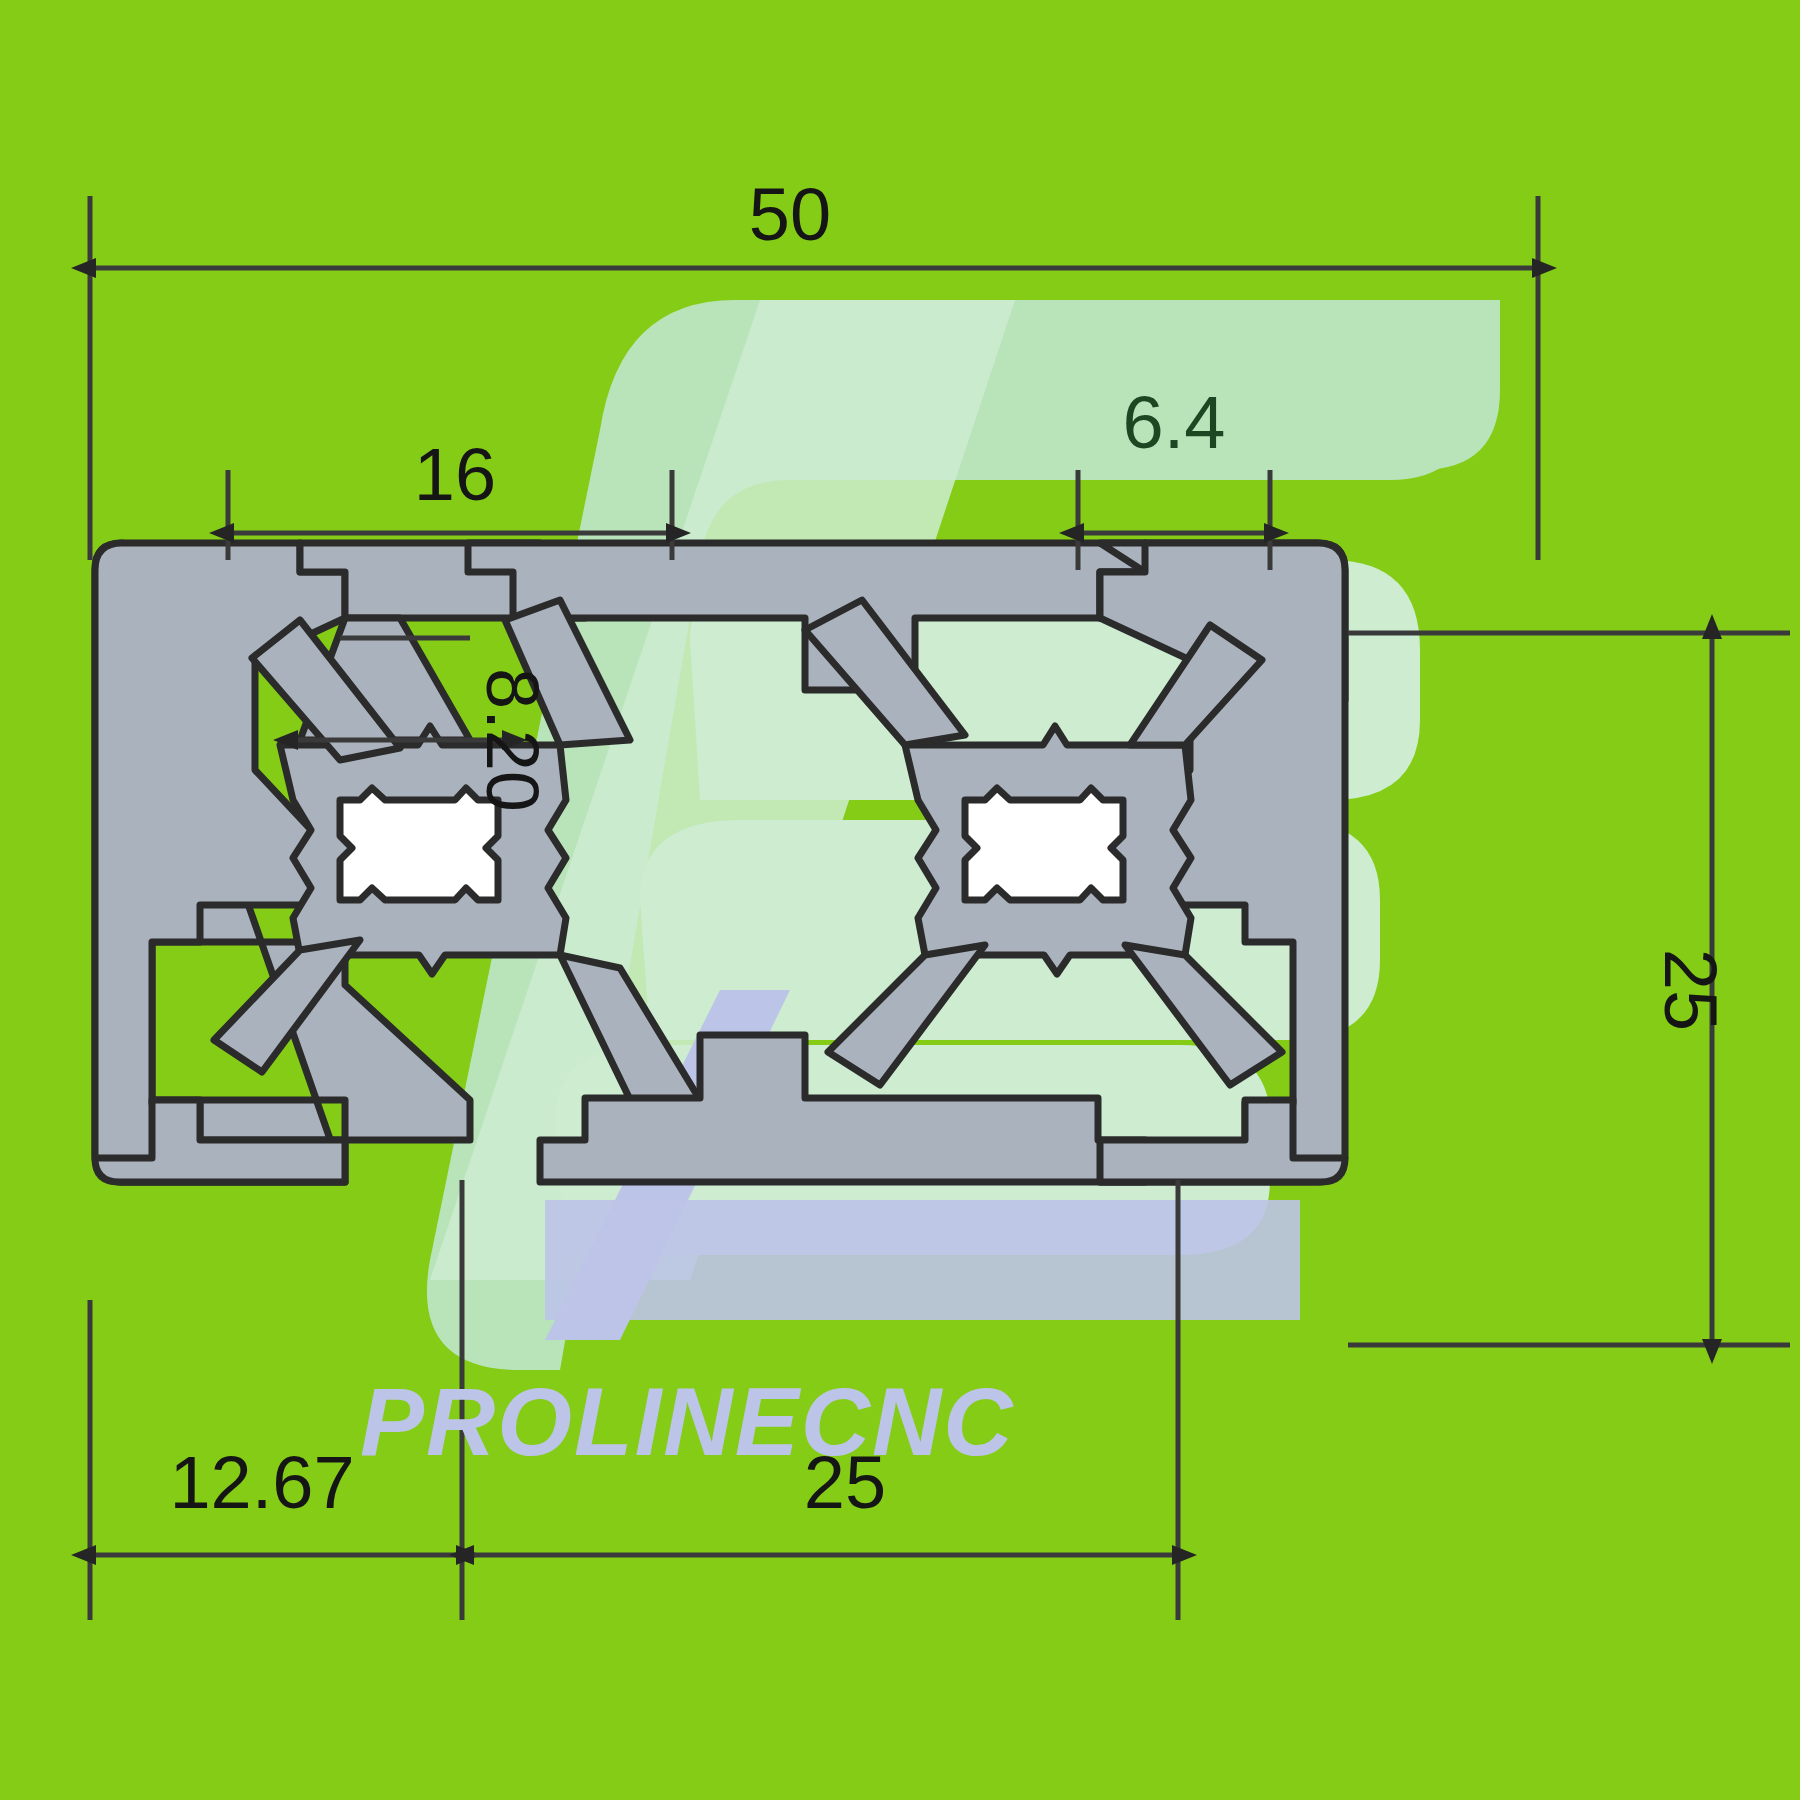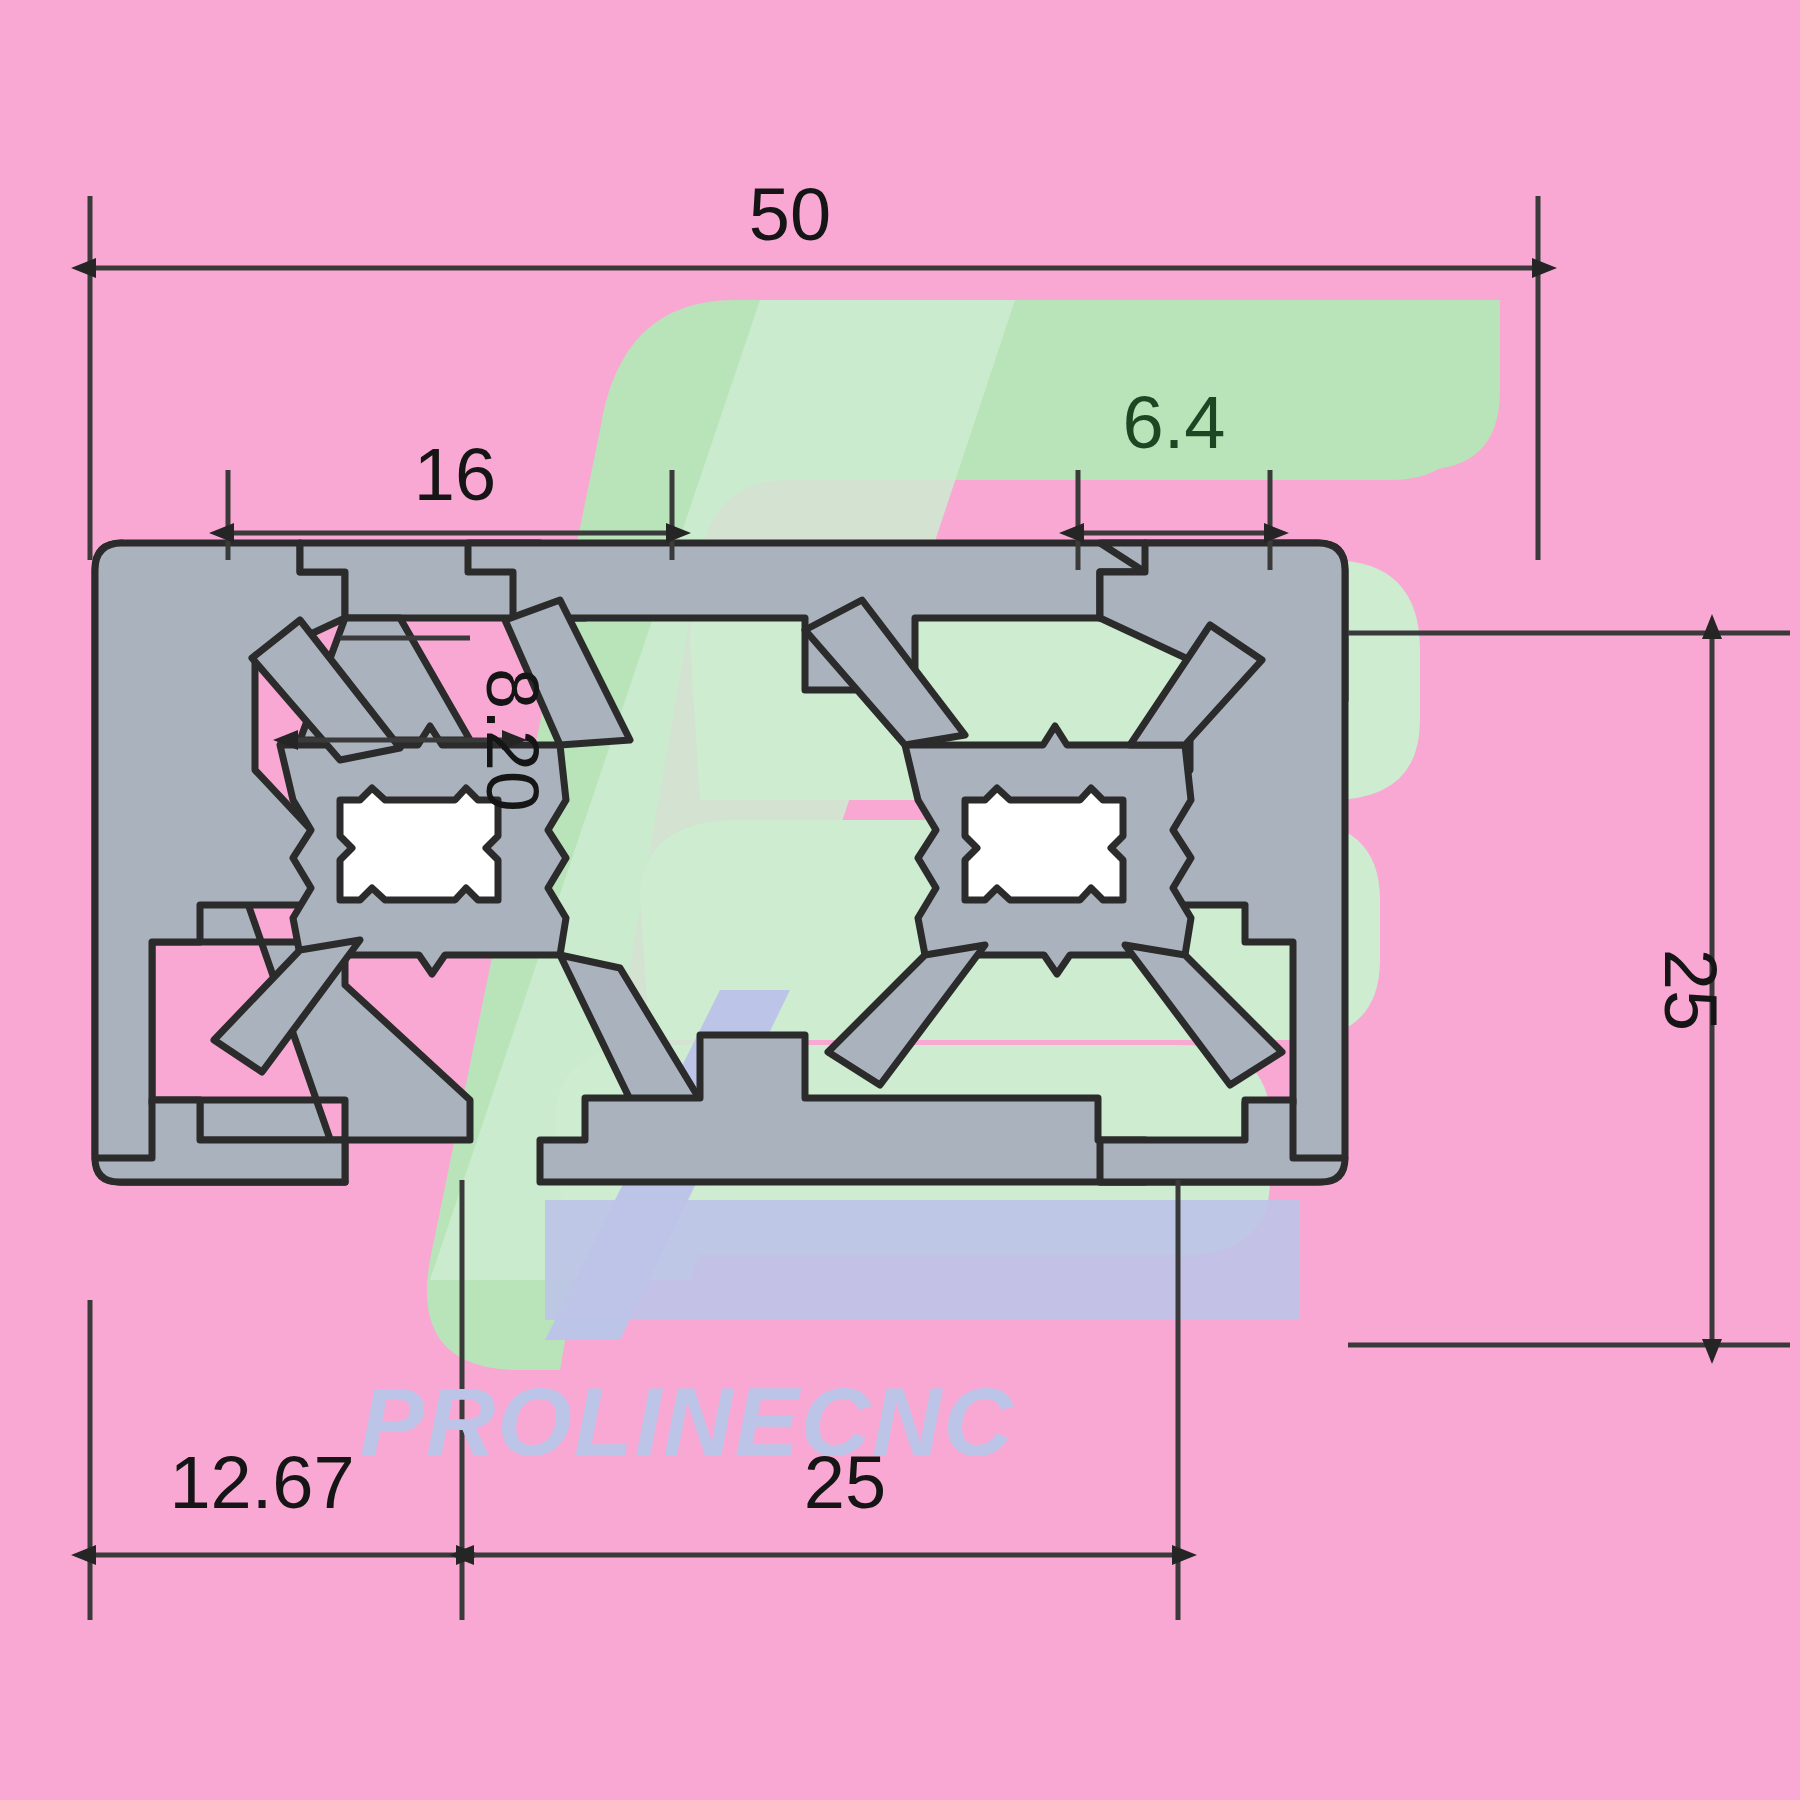--- a/index.html
+++ b/index.html
@@ -1,18 +1,18 @@
 <!DOCTYPE html>
 <html><head>
 <meta charset="utf-8">
 <style>
   html,body{margin:0;padding:0;background:#ffffff;}
   body{width:1800px;height:1800px;overflow:hidden;
        font-family:"Liberation Sans",sans-serif;}
-  #stage{position:relative;width:1800px;height:1800px;background:#f9a8d4;}
+  #stage{position:relative;width:1800px;height:1800px;background:#84cc16;}
   svg#dwg{position:absolute;left:0;top:0;width:1800px;height:1800px;display:block;}
   .dimtxt{font-family:"Liberation Sans",sans-serif;font-size:74px;fill:#151515;}
   .dimtxt-g{font-family:"Liberation Sans",sans-serif;font-size:74px;fill:#1d4722;}
   .wmtext{font-family:"Liberation Sans",sans-serif;font-style:italic;font-weight:700;
           font-size:96px;letter-spacing:2px;fill:#bcc4e8;}
 </style>
 </head>
 <body>
 
 <div id="stage">

